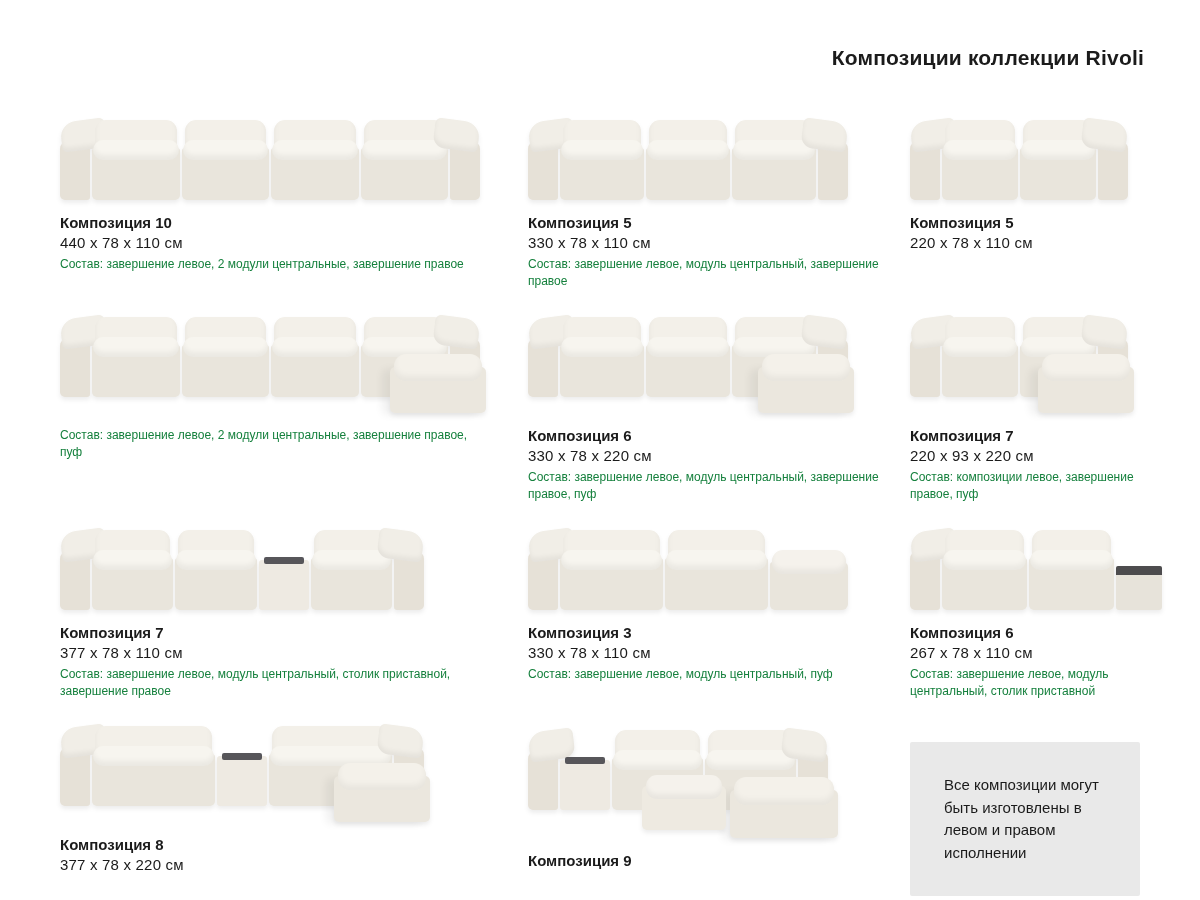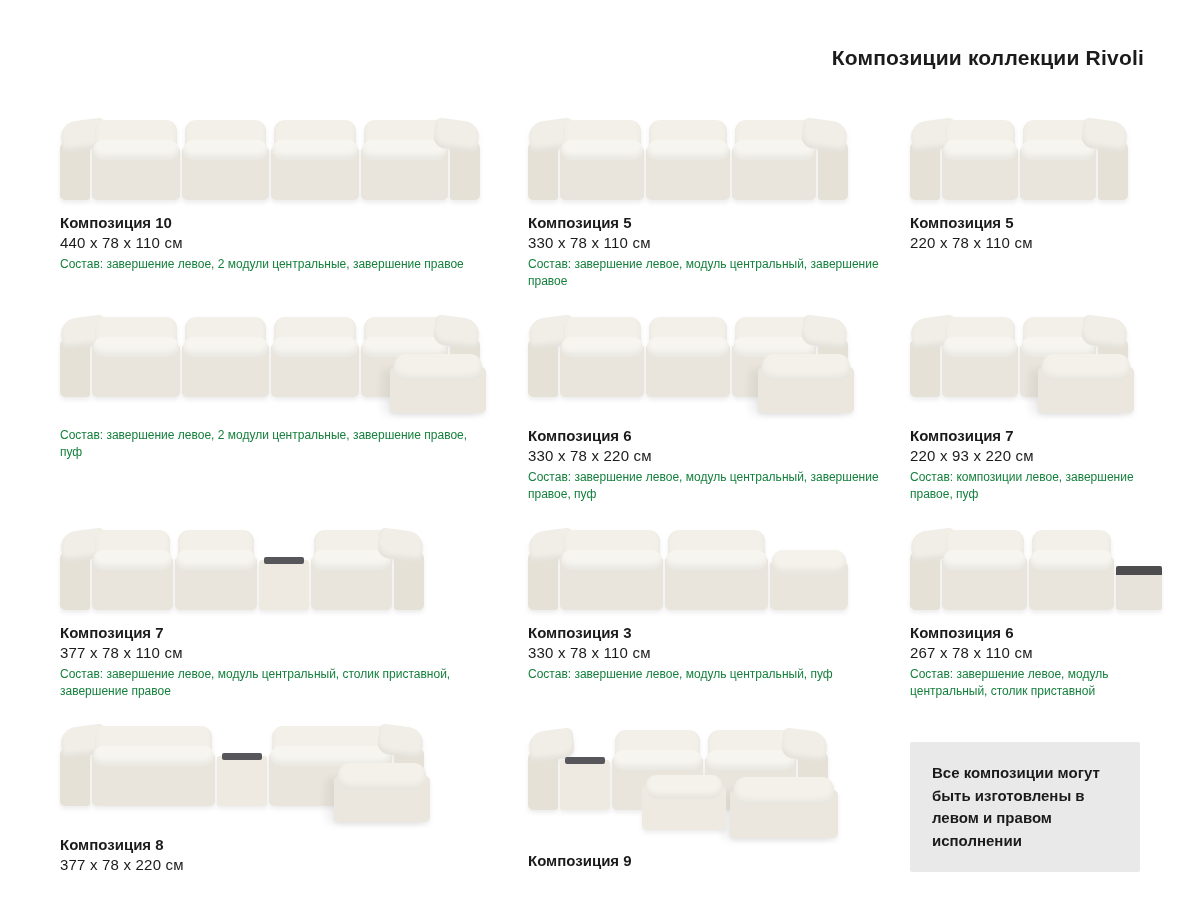--- a/index.html
+++ b/index.html
@@ -88,21 +88,21 @@
   
   .comp-name{font-size:15px;font-weight:700;margin:0 0 3px;}
   .comp-dims{font-size:15px;font-weight:400;margin:0 0 5px;letter-spacing:.2px;}
   .comp-desc{font-size:12px;color:#15803d;line-height:1.45;margin:0;padding-right:26px;max-width:420px;}
   
   .note-cell{align-self:start;margin-top:36px;}
   .note-box{
     background:#e9e9e9;width:230px;box-sizing:border-box;
     padding:20px 22px;border-radius:2px;
   }
-  .note-text{font-size:15px;font-weight:700;line-height:1.5;color:#1b1b1b;margin:0;}
+  .note-text{font-size:15px;font-weight:400;line-height:1.5;color:#1b1b1b;margin:12px;}
 </style>
 </head>
 <body>
 
 <div class="page">
   <h1 class="page-title">Композиции коллекции Rivoli</h1>
 
   <div class="grid">
 
     <div class="card">

